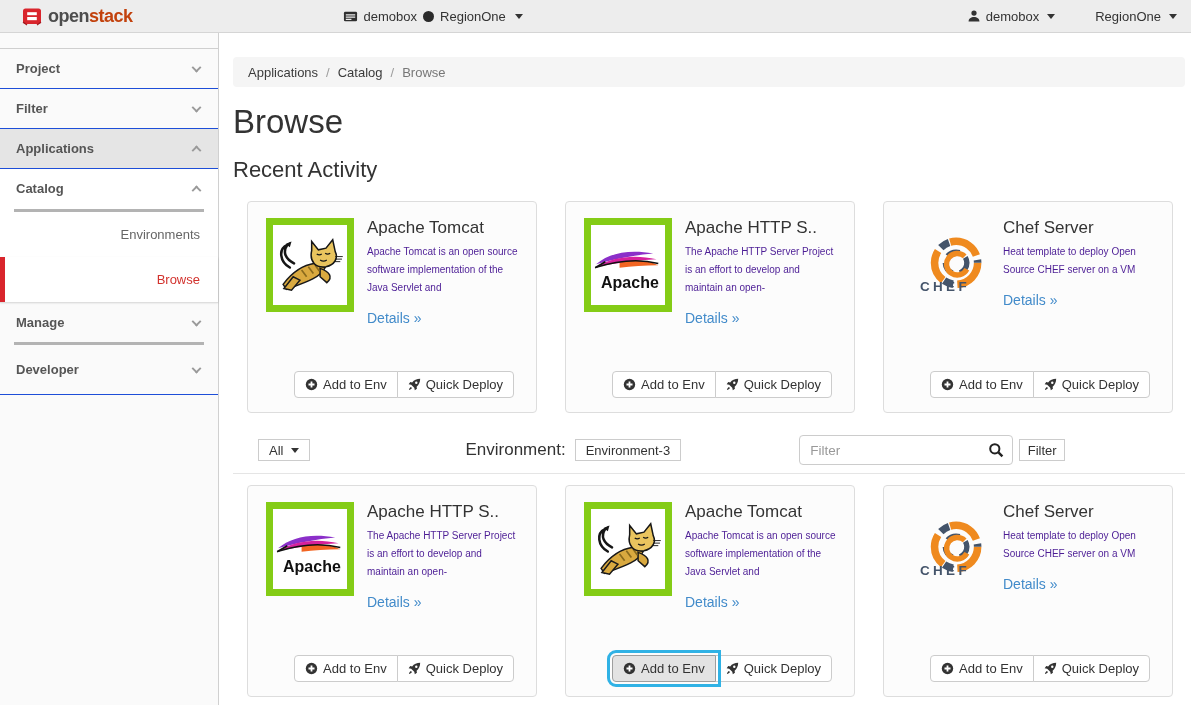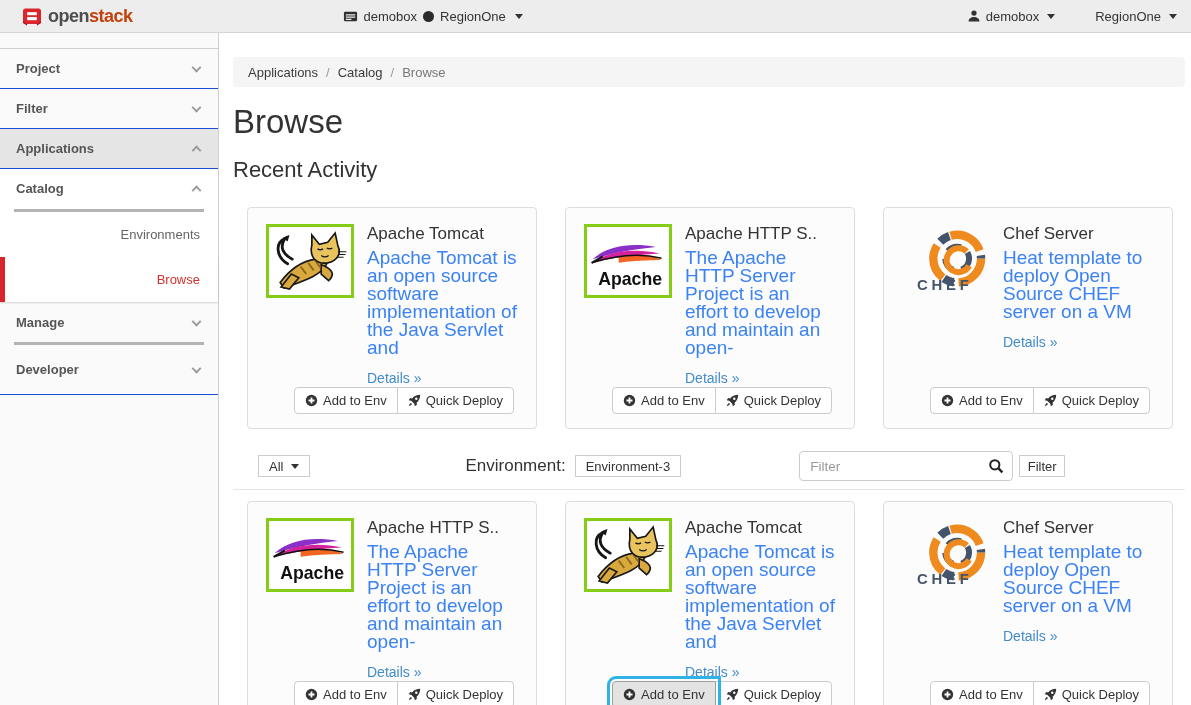--- a/index.html
+++ b/index.html
@@ -43,33 +43,33 @@
   .sub-row.active { color:#d2322d; border-left:5px solid #d9252c; box-shadow:0 1px 2px rgba(0,0,0,.15); }
 
   
   .breadcrumb { margin-top:24px; height:30px; background:#f5f5f5; border-radius:4px;
     display:flex; align-items:center; padding:0 15px; font-size:13px; }
   .crumb { color:#3b3b3b; cursor:pointer; }
   .crumb-sep { color:#9c9c9c; margin:0 8px; }
   .crumb.current { color:#777; cursor:default; }
 
   h1.page-title { margin-top:16px; font-size:33px; line-height:38px; font-weight:normal; color:#333; }
-  h2.section-title { margin:16px 0 24px; font-size:22px; line-height:26px; font-weight:normal; color:#333; }
+  h2.section-title { margin:16px 0 18px; font-size:22px; line-height:26px; font-weight:normal; color:#333; }
 
   
   .card-row { display:flex; gap:28px; margin-left:14px; }
   .app-card { width:290px; min-height:212px; background:#fcfcfc; border:1px solid #ddd;
     border-radius:4px; padding:16px 18px 14px; display:flex; flex-direction:column; }
   .card-top { display:flex; }
-  .tile { width:88px; height:74px; background:#fff; border:3px solid #84cc16; flex:none;
-    display:flex; align-items:center; justify-content:center; }
+  .tile { width:88px; height:94px; background:#fff; border:7px solid #84cc16; flex:none;
+    display:flex; align-items:flex-end; justify-content:center; }
   .tile.noborder { border-color:transparent; background:transparent; }
   .card-text { margin-left:13px; width:158px; }
   .card-title { font-size:17px; color:#333; margin-bottom:5px; white-space:nowrap; }
-  .card-desc { font-size:19px; line-height:18px; color:#3b82f6; }
+  .card-desc { font-size:10px; line-height:18px; color:#4c1d95; }
   .details-link { display:inline-block; margin-top:13px; color:#428bca; font-size:14px;
     text-decoration:none; cursor:pointer; }
   .card-actions { margin-top:auto; display:flex; justify-content:flex-end; padding-right:4px; }
   .btn { font-size:13px; color:#333; background:#fff; border:1px solid #ccc; padding:5px 10px;
     cursor:pointer; display:inline-flex; align-items:center; gap:5px; font-family:inherit; }
   .btn-group .btn:first-child { border-radius:4px 0 0 4px; }
   .btn-group .btn:last-child { border-radius:0 4px 4px 0; margin-left:-1px; }
   .btn.focus-ring { background:#e3e3e3; border-color:#9e9e9e; outline:3px solid #30b2e5;
     outline-offset:2px; position:relative; z-index:2; }
 

